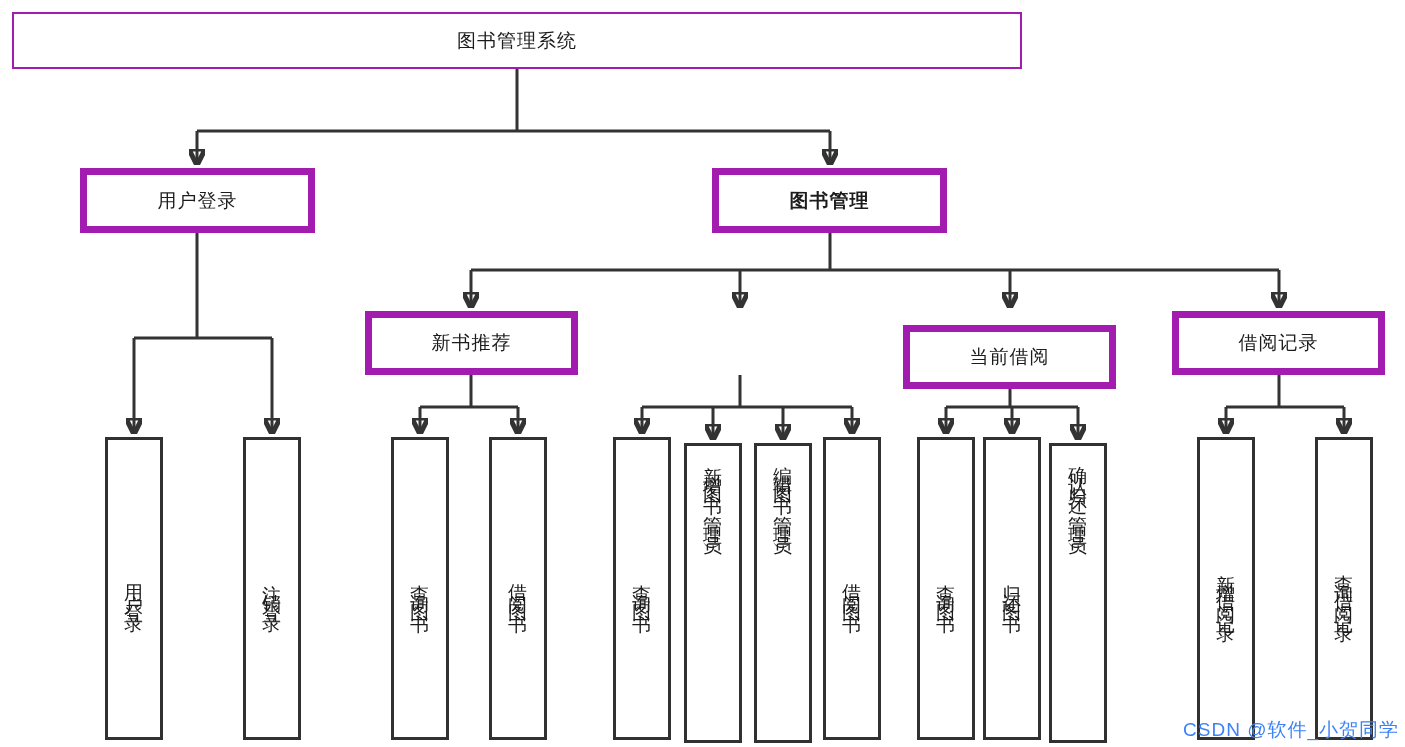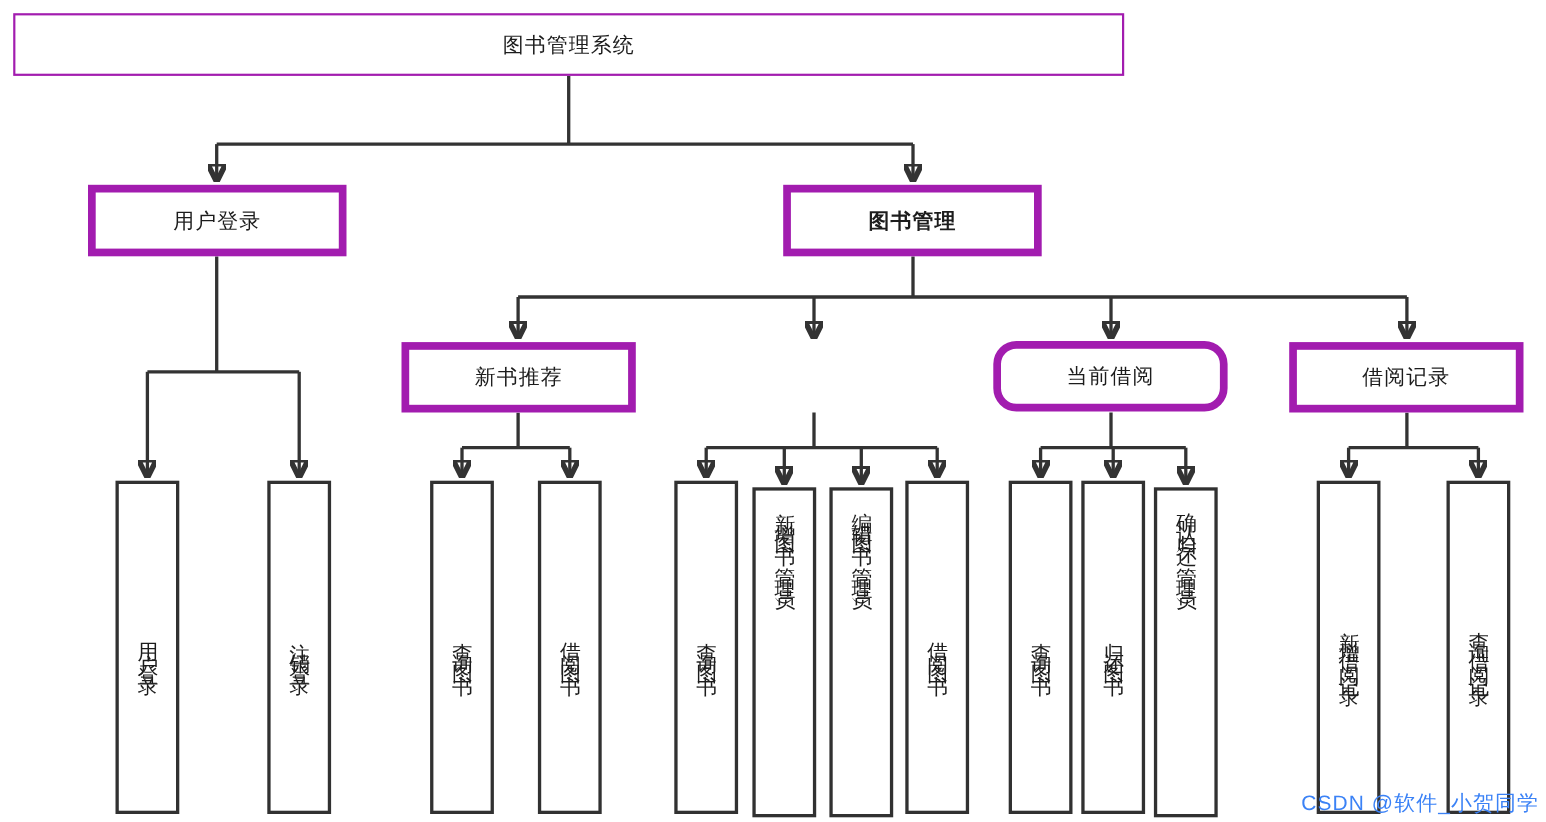--- a/index.html
+++ b/index.html
@@ -92,21 +92,21 @@
     <path d="M1226 407 V432" marker-end="url(#arrow)"></path>
     <path d="M1344 407 V432" marker-end="url(#arrow)"></path>
   </svg>
 
   <div class="box root" style="left:12px;top:12px;width:1010px;height:57px;">图书管理系统</div>
 
   <div class="box" style="left:80px;top:168px;width:235px;height:65px;">用户登录</div>
   <div class="box" style="left:712px;top:168px;width:235px;height:65px;font-weight:bold;">图书管理</div>
 
   <div class="box" style="left:365px;top:311px;width:213px;height:64px;">新书推荐</div>
-  <div class="box" style="left:903px;top:310px;width:213px;height:64px;border-radius:21px;">当前借阅</div>
+  <div class="box" style="left:903px;top:325px;width:213px;height:64px;">当前借阅</div>
   <div class="box" style="left:1172px;top:311px;width:213px;height:64px;">借阅记录</div>
 
   <div class="vbox" style="left:105px;top:437px;">
     <span class="vtext">用户登录</span>
   </div>
   <div class="vbox" style="left:243px;top:437px;">
     <span class="vtext">注销登录</span>
   </div>
 
   <div class="vbox" style="left:391px;top:437px;">

